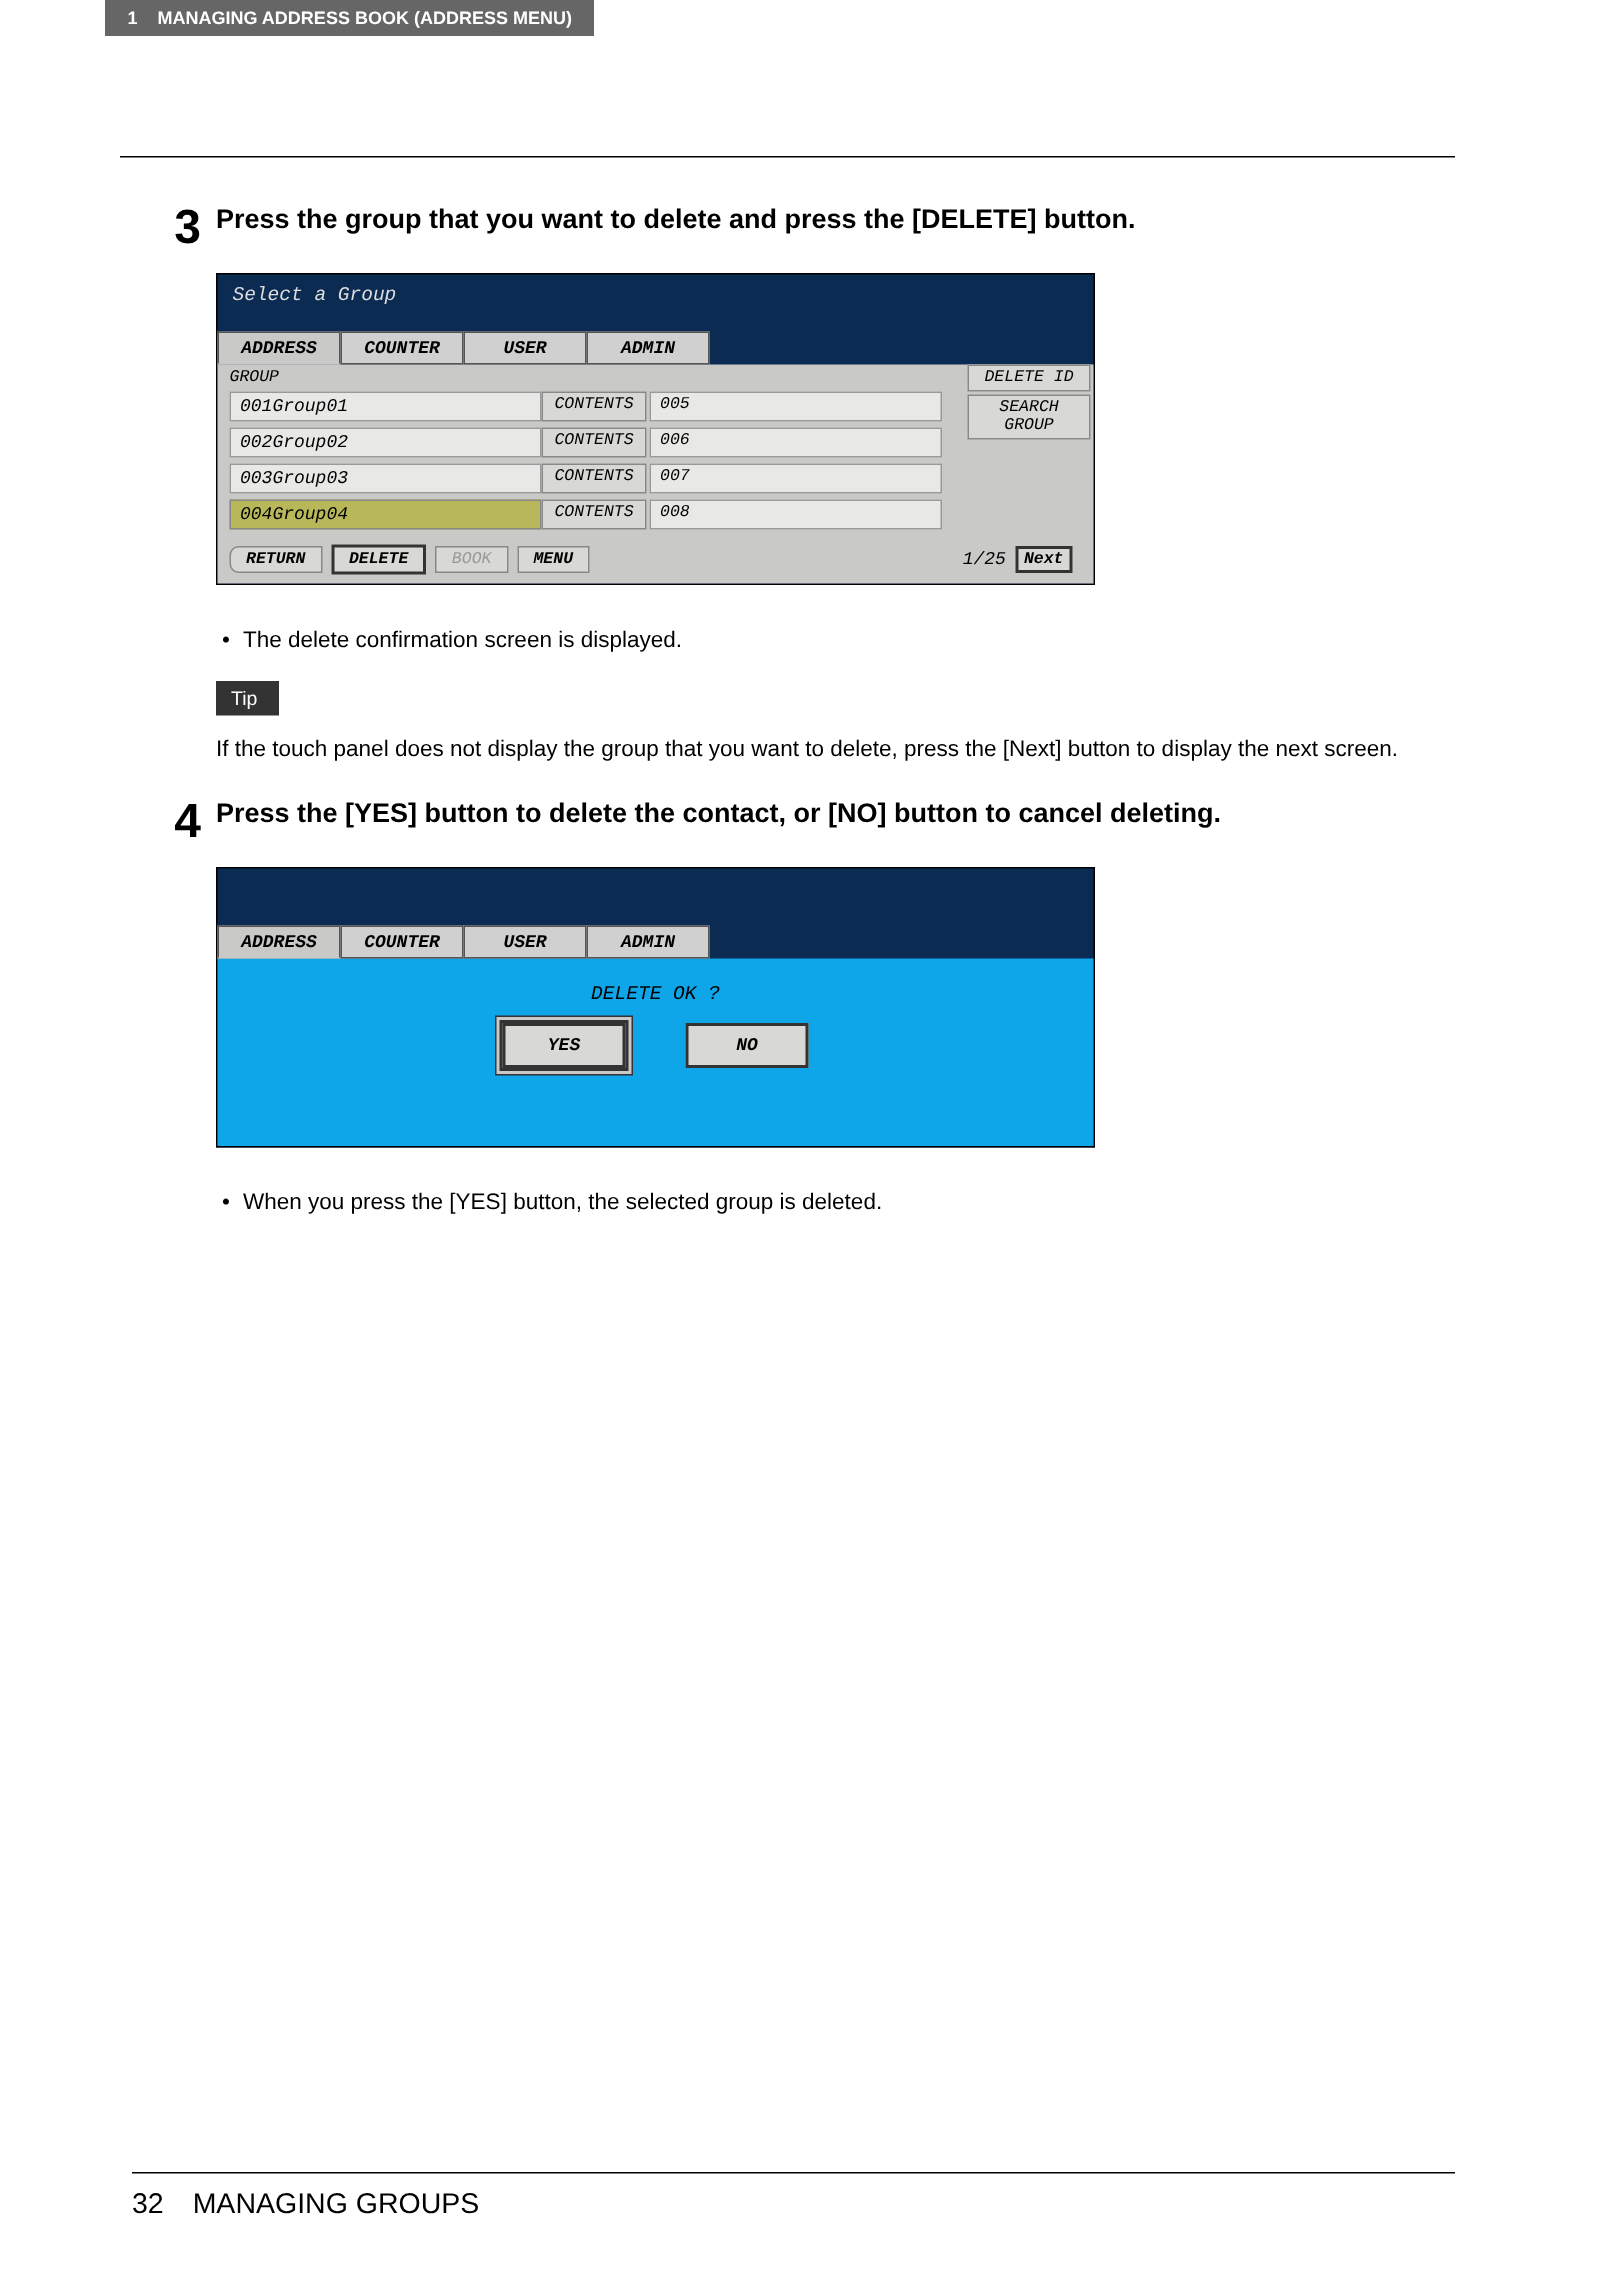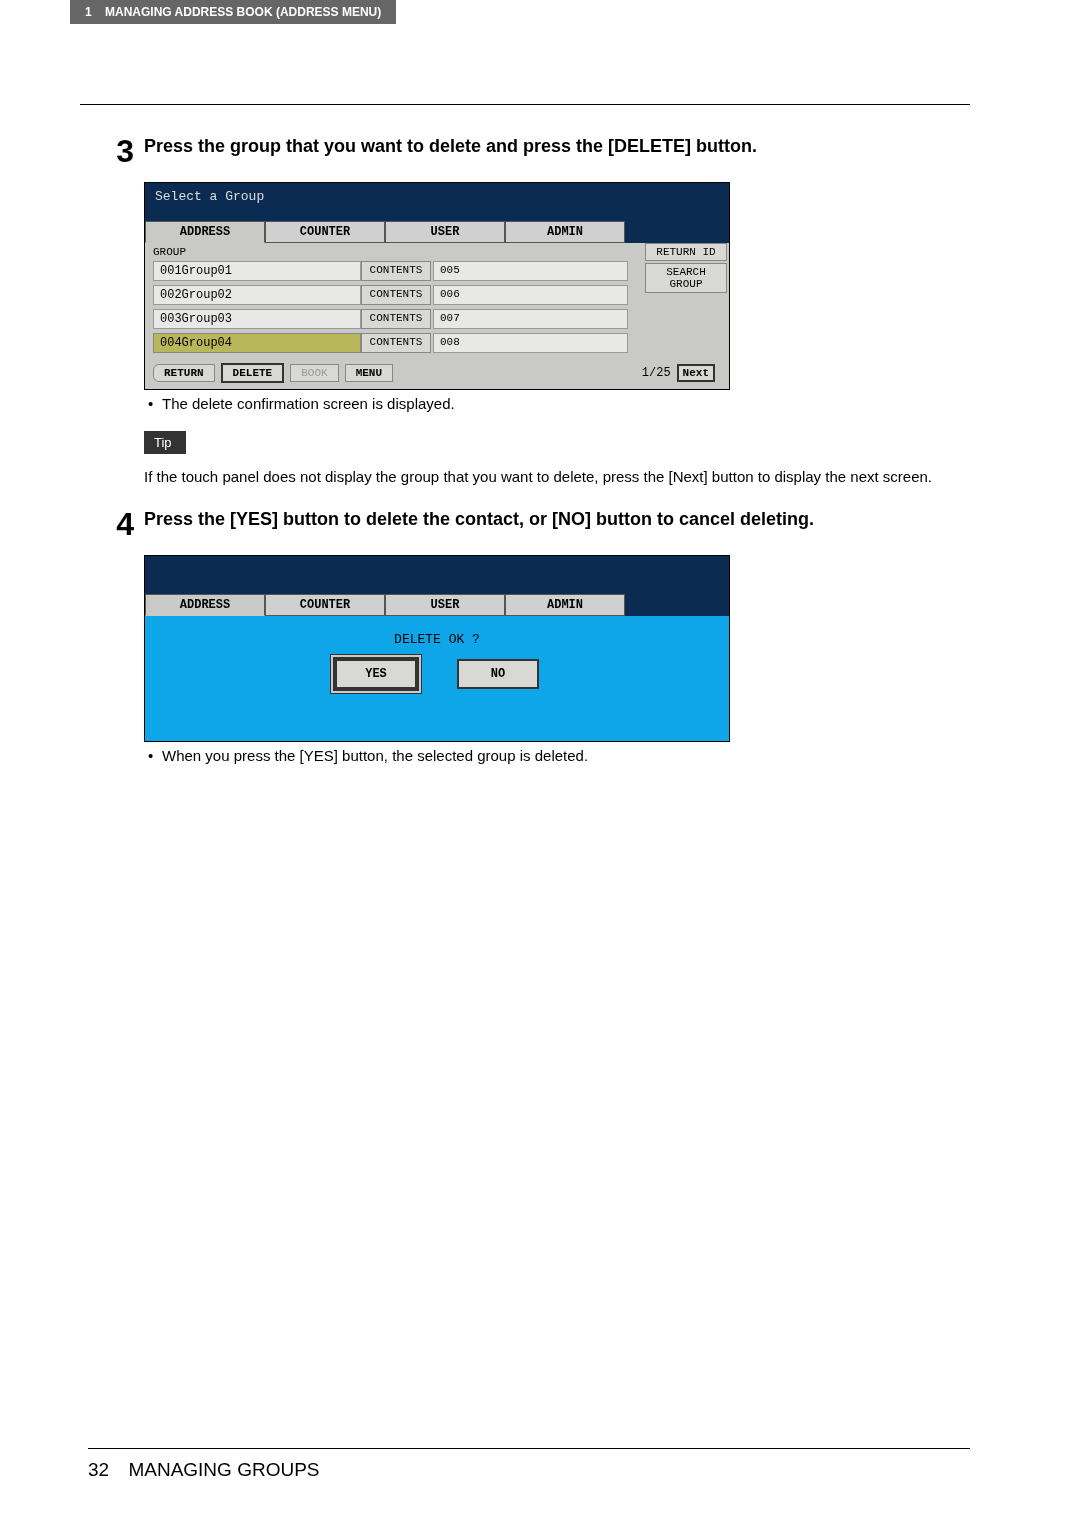--- a/index.html
+++ b/index.html
@@ -55,21 +55,22 @@
     }
     .step-title {
       font-size: 18px;
       font-weight: bold;
       flex: 1;
       line-height: 1.3;
     }
     .screenshot {
       margin-left: 44px;
       margin-top: 15px;
-      margin-bottom: 3px;
+      margin-bottom: 26px;
+      font-style: italic;
     }
     .screen-wrap {
       background: #0c2b52;
       border: 1px solid #000;
       width: 586px;
     }
     .screen-title-bar {
       color: #ddd;
       padding: 6px 10px;
       font-family: "Courier New", monospace;
@@ -83,21 +84,21 @@
     .tabs-row {
       display: flex;
     }
     .tab {
       border: 1px solid #555;
       padding: 3px 0;
       font-size: 12px;
       font-weight: bold;
       text-align: center;
       background: #d0d0d0;
-      width: 120px;
+      width: 82px;
       font-family: "Courier New", monospace;
     }
     .tab.active {
       background: #c9c9c8;
       border-bottom: 1px solid #c9c9c8;
     }
     .group-label {
       font-size: 11px;
       padding: 3px 8px;
       font-family: "Courier New", monospace;
@@ -314,21 +315,21 @@
         <div class="tabs-row">
           <div class="tab active">ADDRESS</div>
           <div class="tab">COUNTER</div>
           <div class="tab">USER</div>
           <div class="tab">ADMIN</div>
         </div>
         <div class="screen-body">
           <div class="group-label">GROUP</div>
           <div class="group-content">
             <div class="side-buttons">
-              <div class="side-btn">RETURN ID</div>
+              <div class="side-btn">DELETE ID</div>
               <div class="side-btn">SEARCH GROUP</div>
             </div>
             <div class="group-list">
               <div class="group-row">
                 <div class="group-name-cell">001Group01</div>
                 <div class="contents-btn">CONTENTS</div>
                 <div class="count-cell">005</div>
               </div>
               <div class="group-row">
                 <div class="group-name-cell">002Group02</div>

